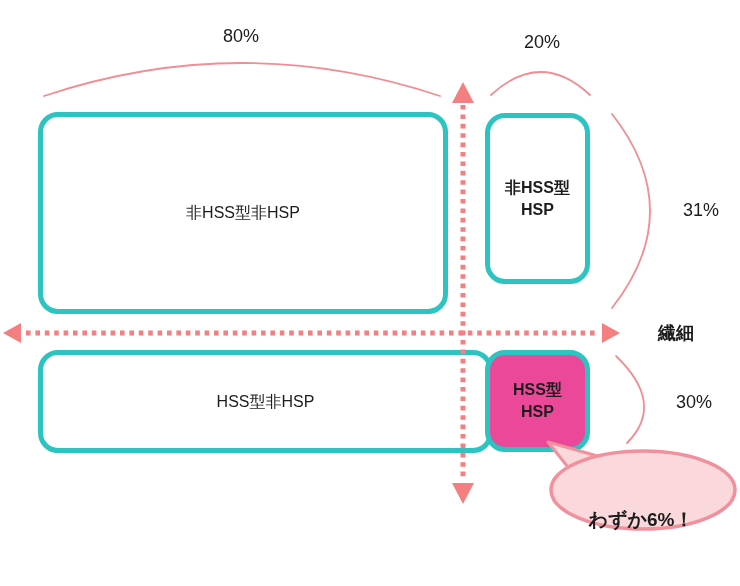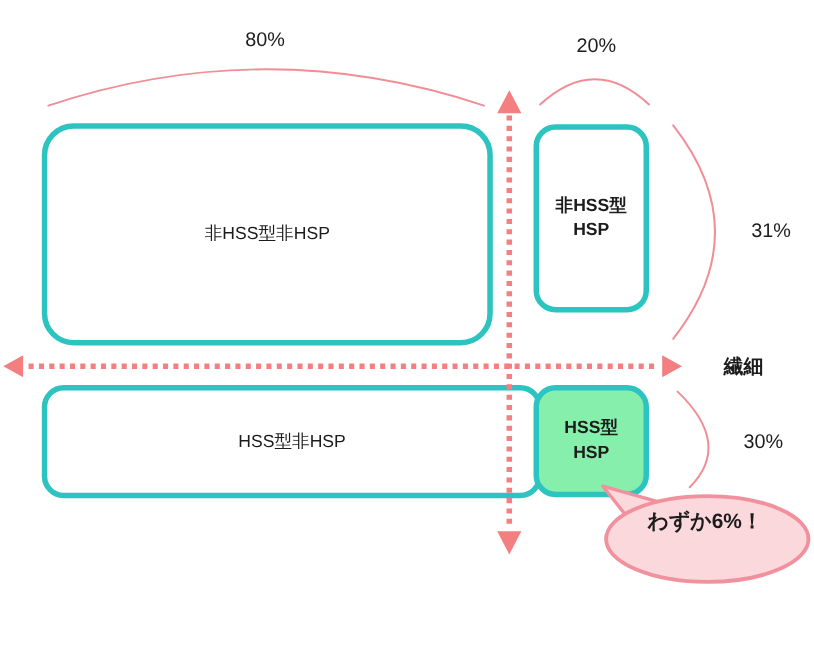--- a/index.html
+++ b/index.html
@@ -27,21 +27,21 @@
     display: flex;
     flex-direction: column;
     align-items: center;
     justify-content: center;
     text-align: center;
     color: #1c1c1c;
     font-size: 16px;
     line-height: 22px;
     z-index: 1;
   }
-  .box.highlight { background: #86efac; }
+  .box.highlight { background: #ec4899; }
   .box.bold { font-weight: bold; }
   .pct {
     position: absolute;
     transform: translate(-50%, -50%);
     font-size: 18px;
     color: #1c1c1c;
     white-space: nowrap;
     z-index: 3;
   }
   .axis-label {
@@ -74,21 +74,21 @@
     z-index: 3;
   }
   .caption .fig-label { margin-right: 17px; }
   .caption sup { font-size: 11px; }
 </style>
 </head>
 <body>
 
 <div class="stage">
 
-  <div class="box" style="left:38px; top:112px; width:410px; height:202px;border-radius:29px;">
+  <div class="box" style="left:38px; top:112px; width:410px; height:202px;">
     <span>非HSS型非HSP</span>
   </div>
 
   <div class="box bold" style="left:485px; top:113px; width:105px; height:171px;">
     <span>非HSS型</span>
     <span>HSP</span>
   </div>
 
   <div class="box" style="left:38px; top:350px; width:455px; height:103px;">
     <span>HSS型非HSP</span>
@@ -118,16 +118,16 @@
     <ellipse cx="643" cy="490" rx="92" ry="39" fill="#fbd8db" stroke="#f0919d" stroke-width="3.5"></ellipse>
   </svg>
 
   <div class="pct" style="left:241px; top:36px;">80%</div>
   <div class="pct" style="left:542px; top:42px;">20%</div>
   <div class="pct" style="left:701px; top:210px;">31%</div>
   <div class="pct" style="left:694px; top:402px;">30%</div>
 
   <div class="axis-label" style="left:676px; top:333px;">繊細</div>
 
-  <div class="callout-text" style="left:641px; top:474px;">わずか6%！</div>
+  <div class="callout-text" style="left:641px; top:520px;">わずか6%！</div>
 
 
 </div>
 
 </body></html>

